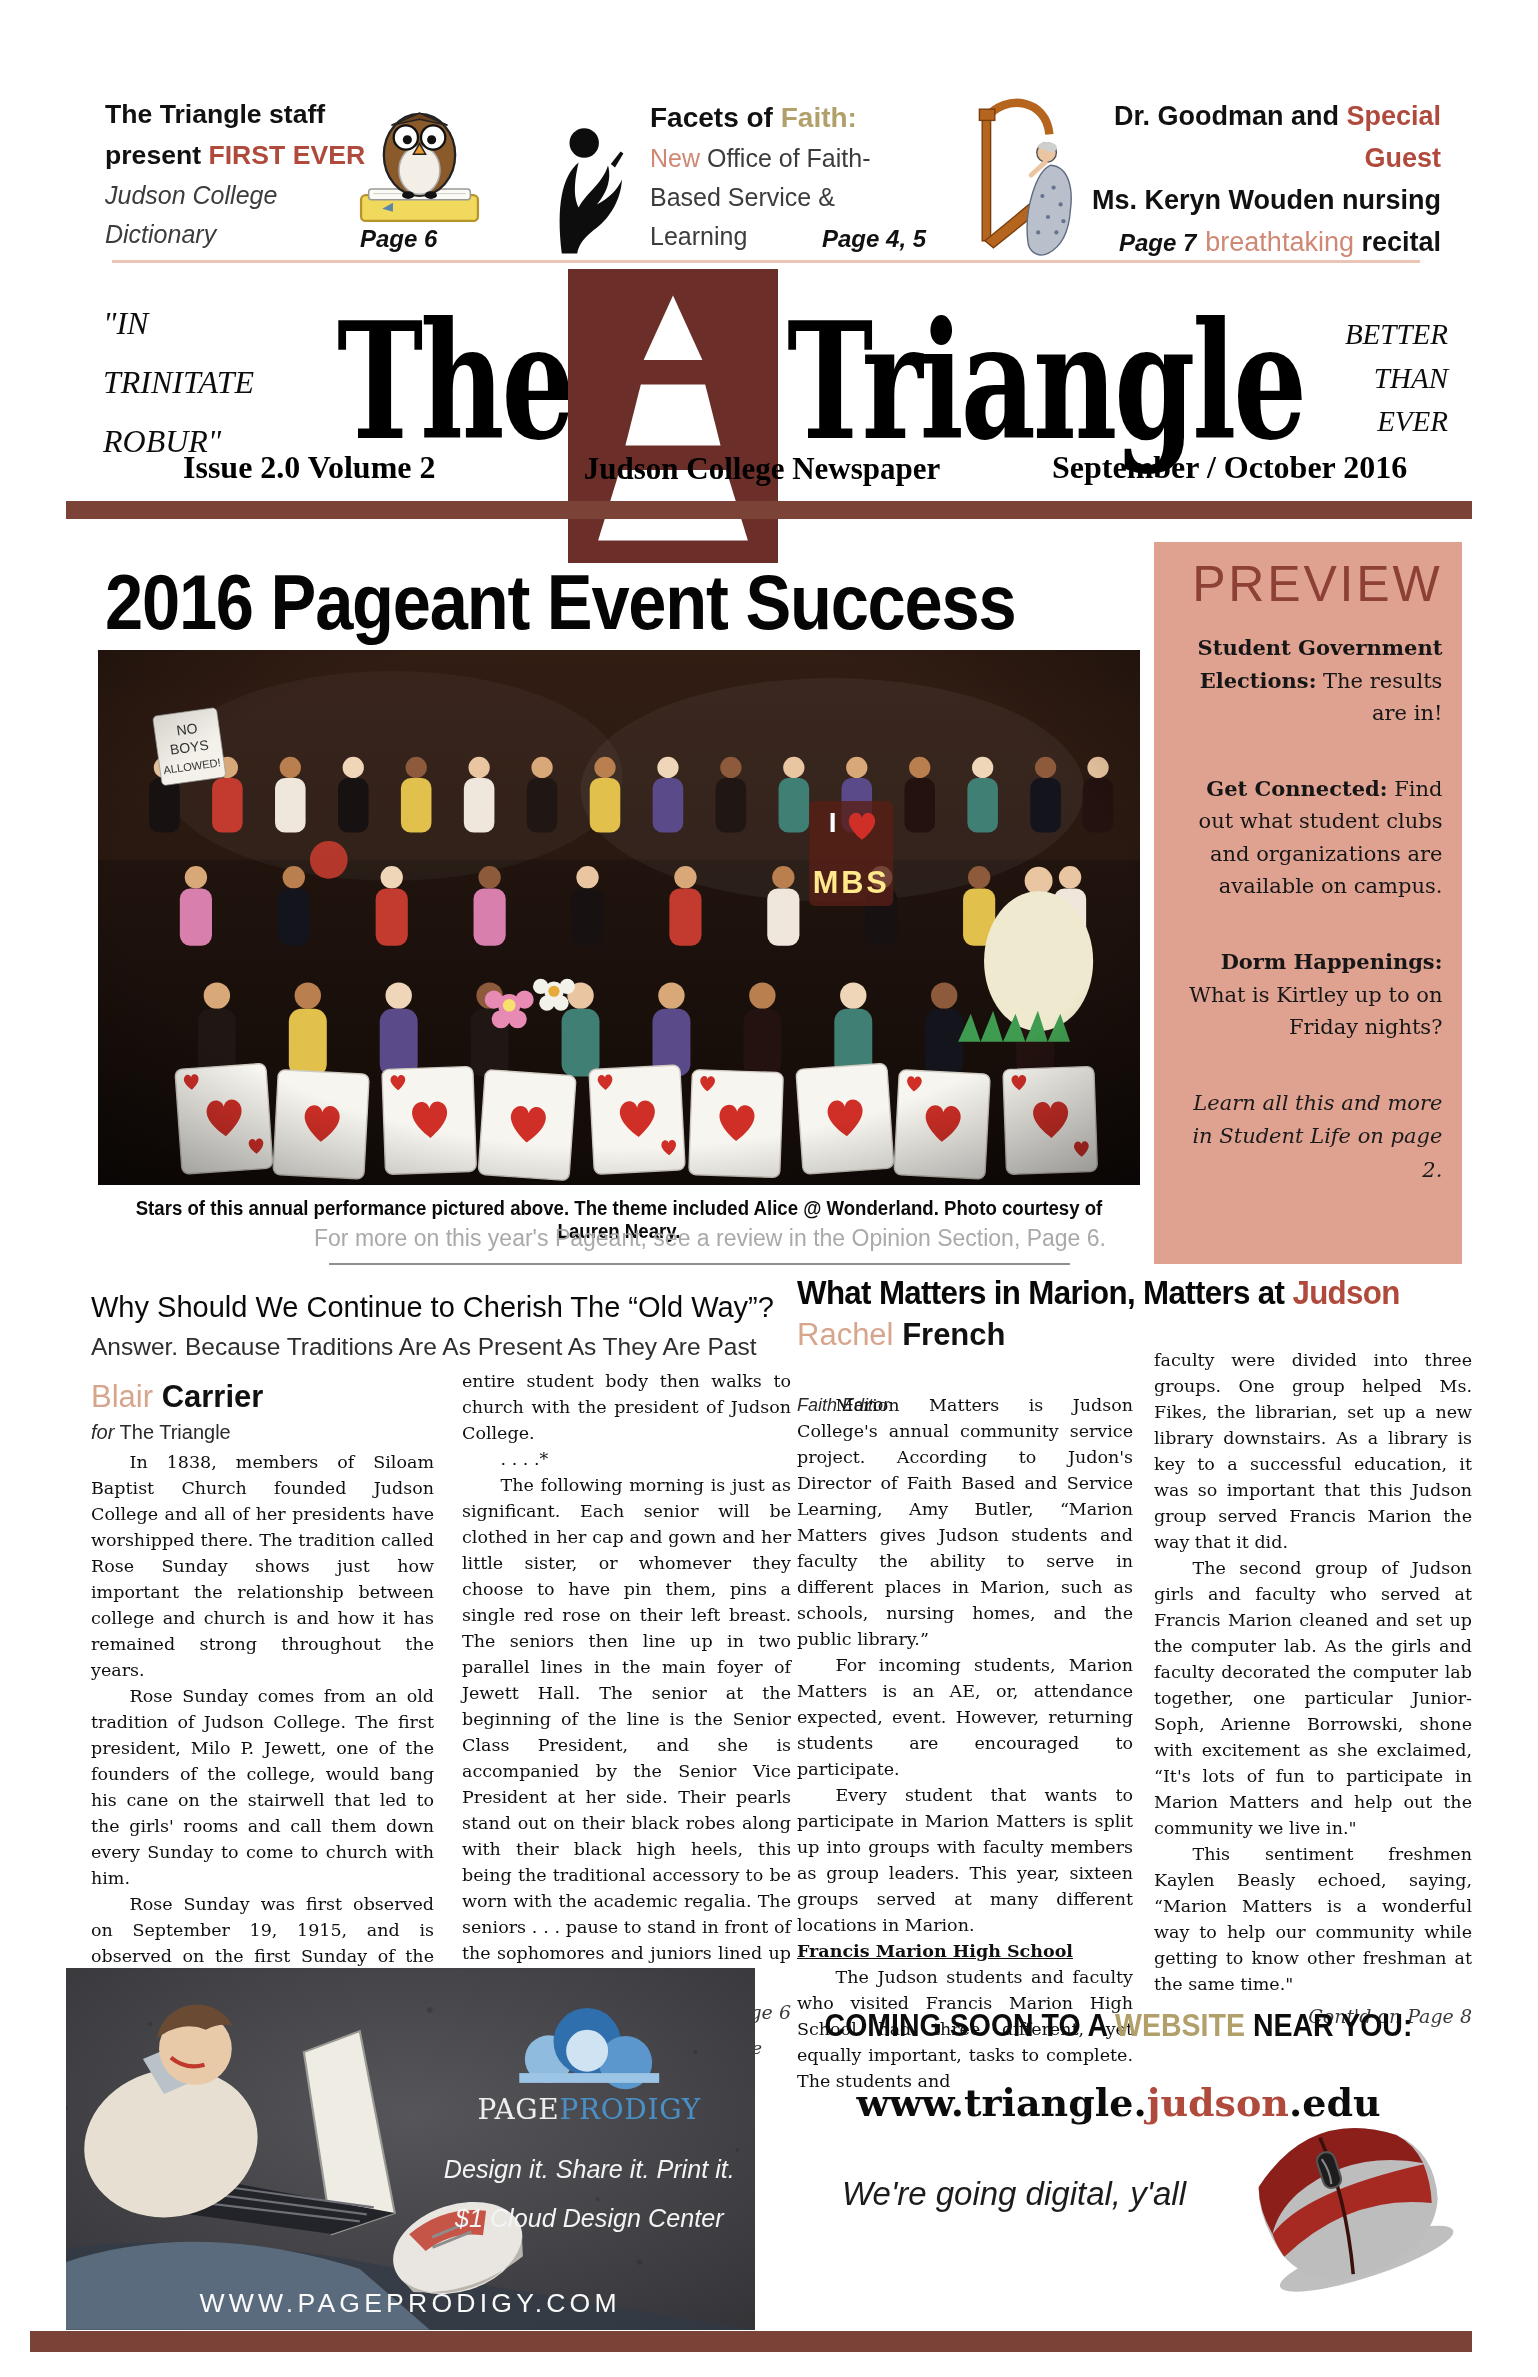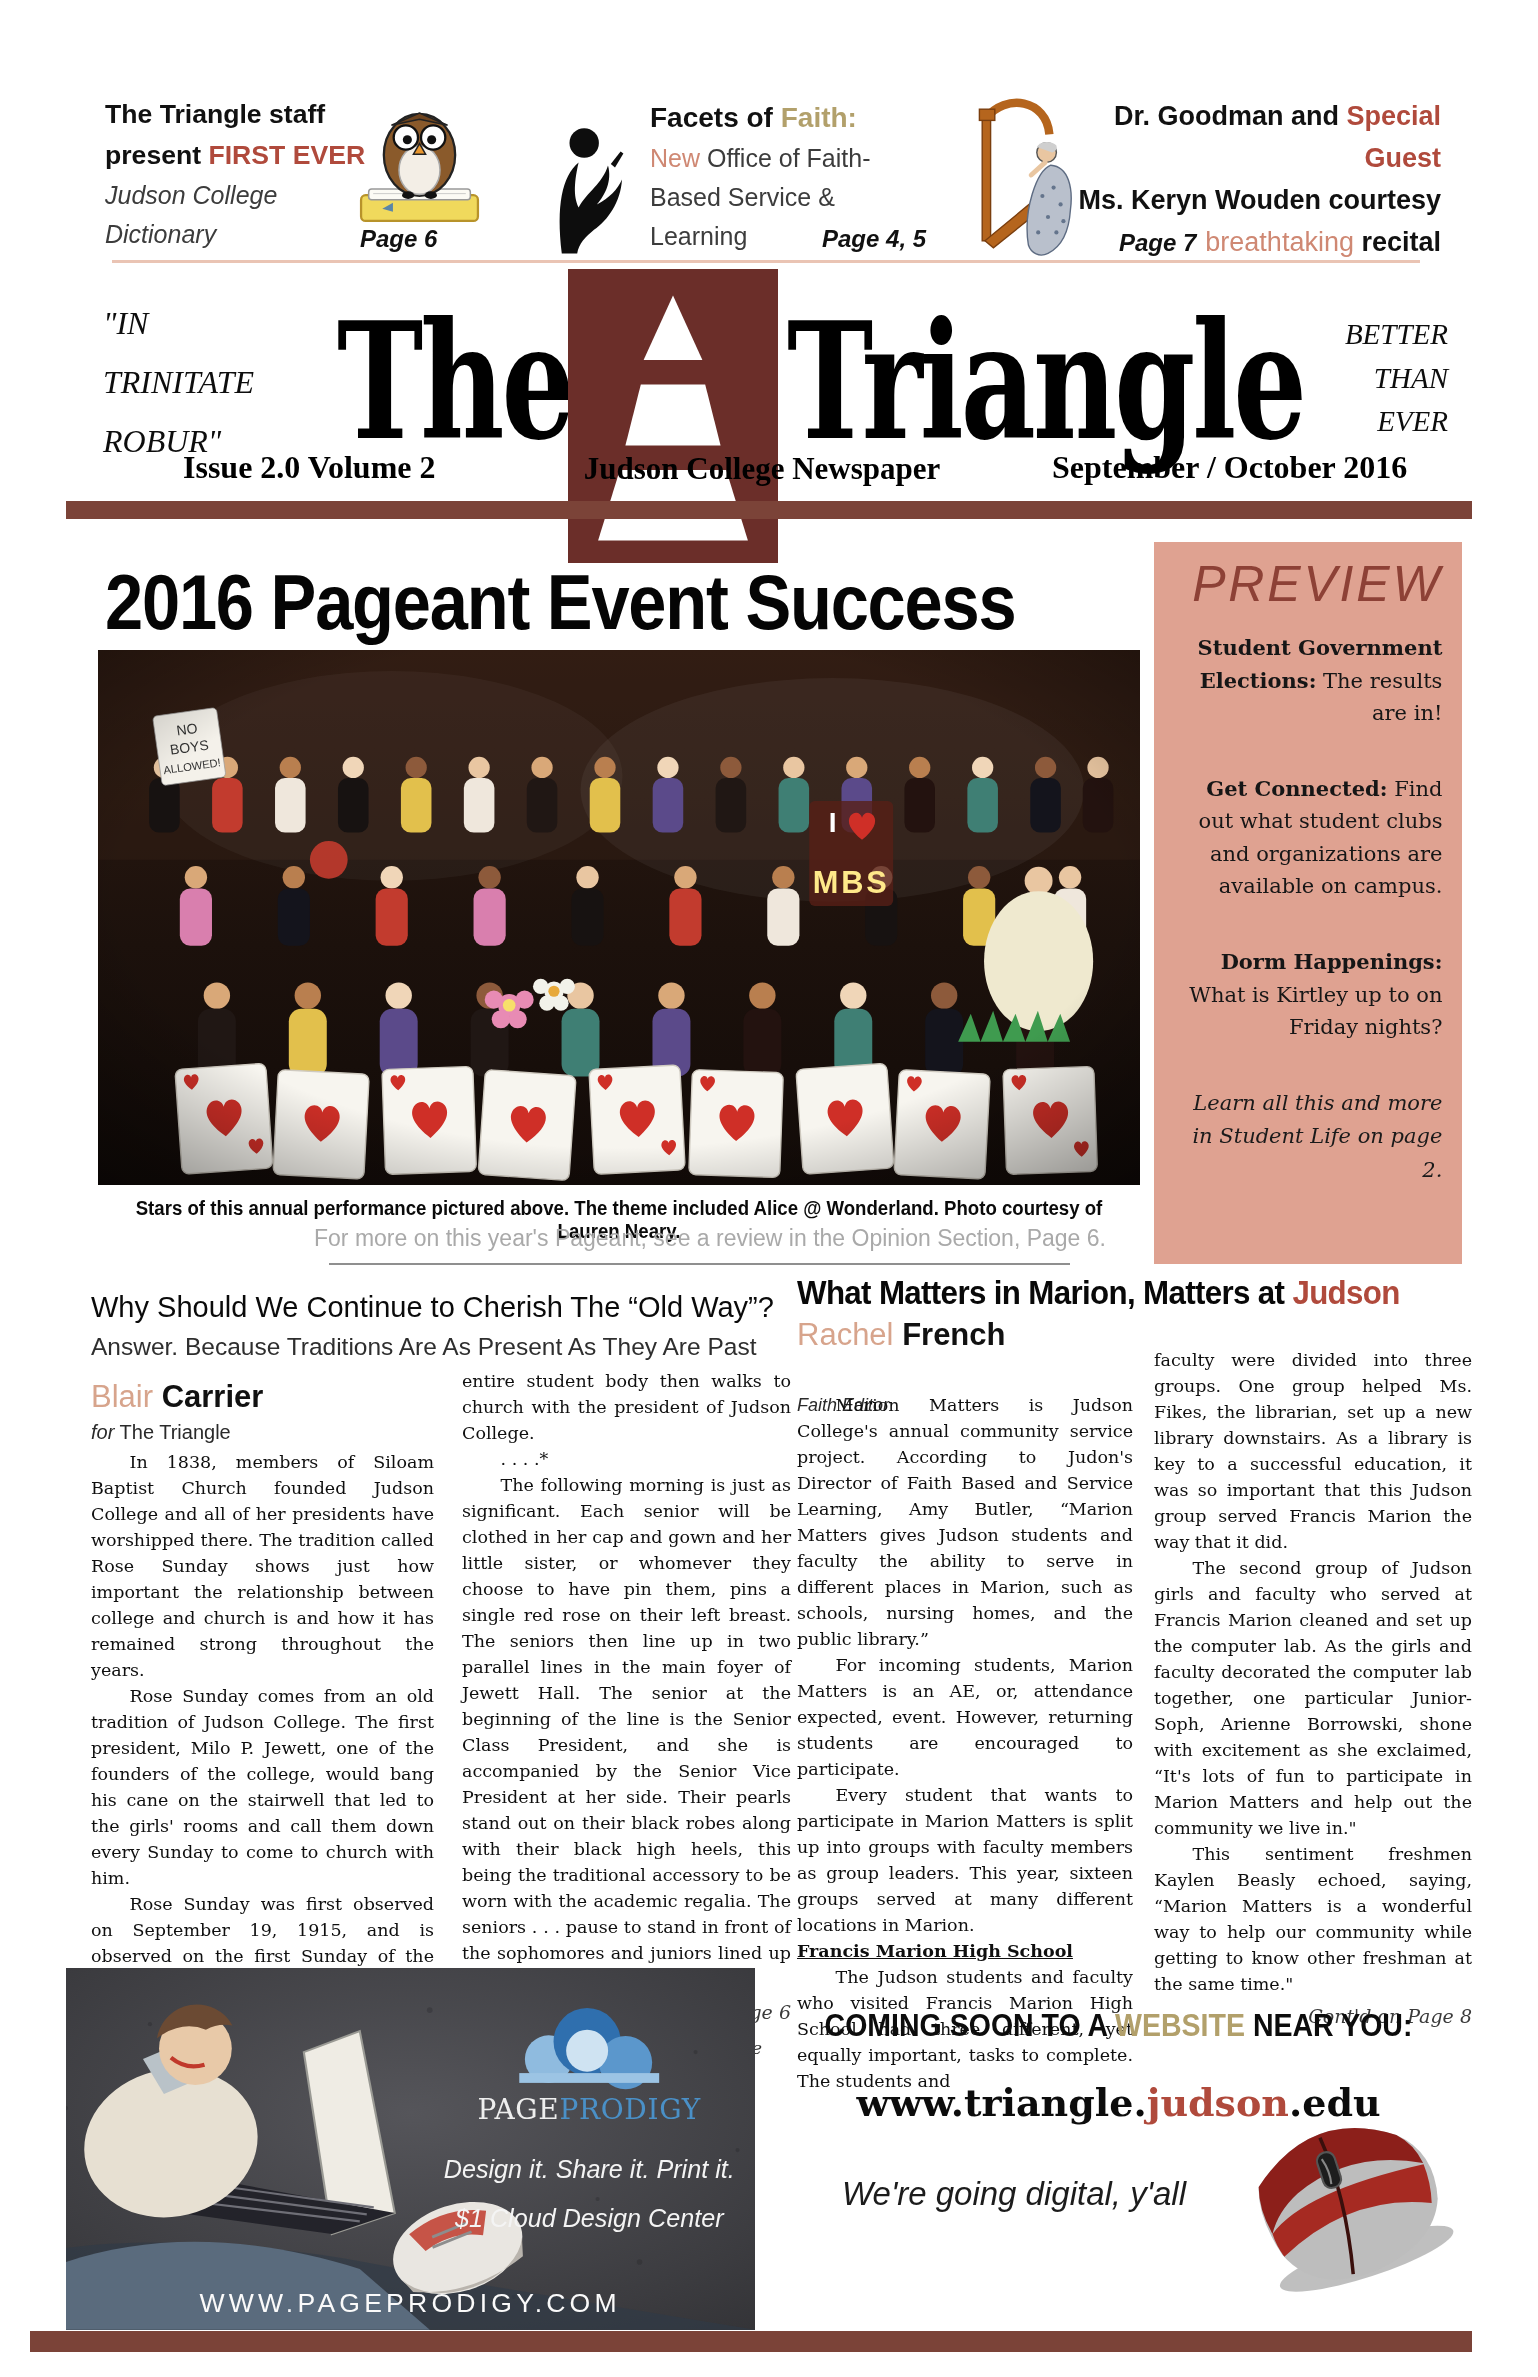--- a/index.html
+++ b/index.html
@@ -27,21 +27,21 @@
           font-style:italic;font-size:29px;line-height:1.5;color:#0d0d0d;}
   .issue-row{font-family:"Liberation Serif",serif;font-weight:bold;font-size:32px;color:#000;}
   .top-bar{left:66px;top:501px;width:1406px;height:18px;background:#7b4338;}
   .bottom-bar{left:30px;top:2331px;width:1442px;height:21px;background:#7b4338;}
 
   
   .headline1{left:105px;top:557px;width:1189px;font-size:78px;font-weight:bold;letter-spacing:-1.4px;
              transform:scaleX(.88);transform-origin:left top;color:#050505;white-space:nowrap;}
   .sidebar{left:1154px;top:542px;width:308px;height:722px;background:#dfa291;box-sizing:border-box;
            padding:12.6px 19.6px 0 17px;text-align:right;}
-  .pv-title{font-size:50px;color:#8d4136;letter-spacing:2.8px;font-weight:400;margin:0 0 19.6px 0;font-style:italic;}
+  .pv-title{font-size:50px;color:#8d4136;letter-spacing:2.8px;font-weight:400;margin:0 0 19.6px 0;}
   .pv-list{font-family:"DejaVu Serif",serif;font-size:21px;line-height:1.55;color:#161616;}
   .pv-list p{margin:0 0 43px 0;}
   .pv-footer{font-family:"DejaVu Serif",serif;font-style:italic;font-size:21px;line-height:1.6;
              color:#1a1a1a;margin-top:5.6px;}
 
   
   .photo{left:98px;top:650px;width:1042px;height:535px;background:#1d120d;}
   .caption-bold{left:98px;top:1197px;width:1042px;text-align:center;font-size:19.6px;font-weight:bold;
                 transform:scaleX(.95);transform-origin:center top;color:#0a0a0a;}
   .caption-sub{left:280px;top:1225px;width:860px;text-align:center;font-size:23px;color:#a9a9a9;}
@@ -134,21 +134,21 @@
         <circle cx="138" cy="152" r="3"></circle>
         <circle cx="106" cy="192" r="3"></circle>
         <circle cx="132" cy="192" r="3"></circle>
         <circle cx="142" cy="176" r="3"></circle>
       </g>
     <path d="M116 92 L96 110" stroke="#e9c6a1" stroke-width="7" stroke-linecap="round"></path>
   </svg>
 
   <div class="abs" style="left:1077px;top:96px;width:364px;text-align:right;">
     <div class="promo-line1" style="font-size:27px"><span>Dr. Goodman and </span><span class="red">Special Guest</span></div>
-    <div class="promo-line1" style="font-size:27px">Ms. Keryn Wouden courtesy</div>
+    <div class="promo-line1" style="font-size:27px">Ms. Keryn Wouden nursing</div>
     <div class="promo-line1" style="font-size:27px"><span class="lsalmon" style="font-weight:normal">breathtaking </span><span>recital</span></div>
   </div>
   <div class="abs promo-page" style="left:1119px;top:229px;">Page 7</div>
 
   <div class="abs promo-rule"></div>
 
   <div class="abs motto">
     <div>"IN</div>
       <div>TRINITATE</div>
       <div>ROBUR"</div>

